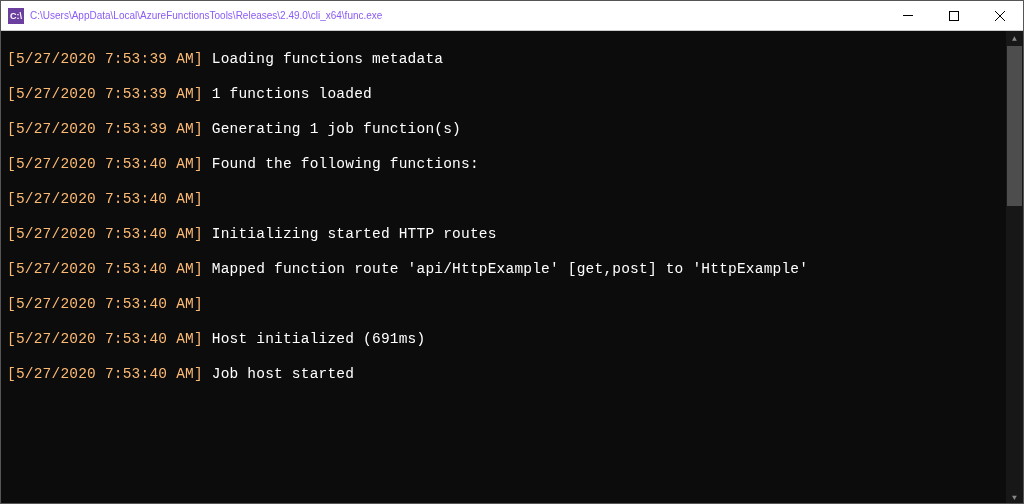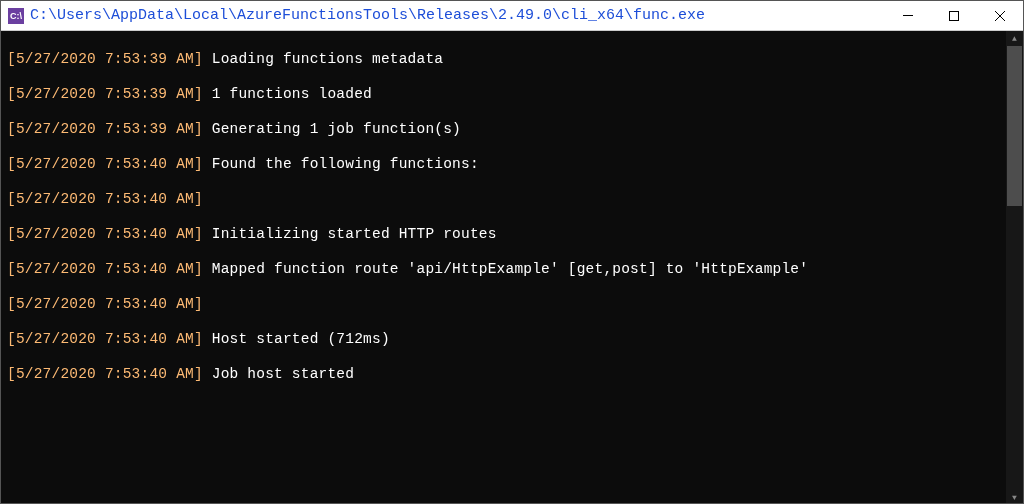--- a/index.html
+++ b/index.html
@@ -31,23 +31,23 @@
       display: flex;
       align-items: center;
       justify-content: center;
       color: #fff;
       font-size: 9px;
       font-weight: bold;
       font-family: Arial, sans-serif;
     }
     .titlebar-text {
       flex: 1;
-      font-family: Liberation Mono, monospace;
-      font-size: 15px;
-      color: #1d4ed8;
+      font-family: Liberation Sans, sans-serif;
+      font-size: 10px;
+      color: #8b5cf6;
     }
     .title-controls {
       display: flex;
     }
     .title-btn {
       width: 46px;
       height: 30px;
       display: flex;
       align-items: center;
       justify-content: center;
@@ -133,21 +133,21 @@
 
 <div class="terminal">
 <span class="line"><span class="ts">[5/27/2020 7:53:39 AM]</span> <span class="msg-cyan">Loading functions metadata</span></span>
 <span class="line"><span class="ts">[5/27/2020 7:53:39 AM]</span> <span class="msg-cyan">1 functions loaded</span></span>
 <span class="line"><span class="ts">[5/27/2020 7:53:39 AM]</span> <span class="msg-cyan">Generating 1 job function(s)</span></span>
 <span class="line"><span class="ts">[5/27/2020 7:53:40 AM]</span> <span class="msg-cyan">Found the following functions:</span></span>
 <span class="line"><span class="ts">[5/27/2020 7:53:40 AM]</span> <span class="msg-cyan"></span></span>
 <span class="line"><span class="ts">[5/27/2020 7:53:40 AM]</span> <span class="msg-cyan">Initializing started HTTP routes</span></span>
 <span class="line"><span class="ts">[5/27/2020 7:53:40 AM]</span> <span class="msg-cyan">Mapped function route 'api/HttpExample' [get,post] to 'HttpExample'</span></span>
 <span class="line"><span class="ts">[5/27/2020 7:53:40 AM]</span> <span class="msg-cyan"></span></span>
-<span class="line"><span class="ts">[5/27/2020 7:53:40 AM]</span> <span class="msg-cyan">Host started (712ms)</span></span>
+<span class="line"><span class="ts">[5/27/2020 7:53:40 AM]</span> <span class="msg-cyan">Host initialized (691ms)</span></span>
 <span class="line"><span class="ts">[5/27/2020 7:53:40 AM]</span> <span class="msg-cyan">Job host started</span></span>
 
 
 
 
 
 
 
 
 

